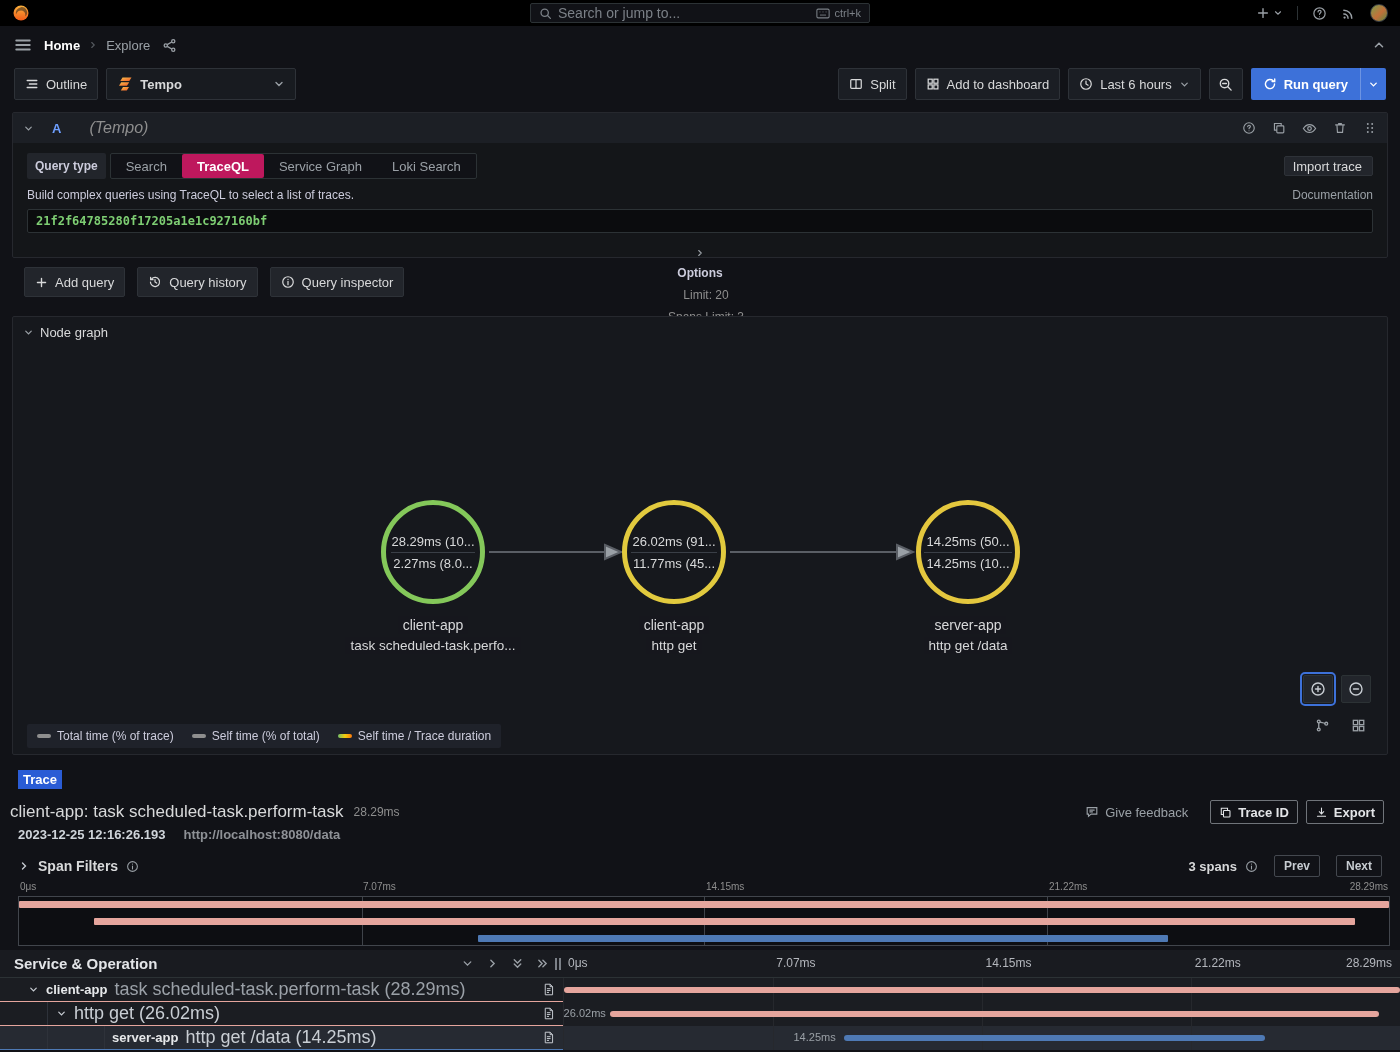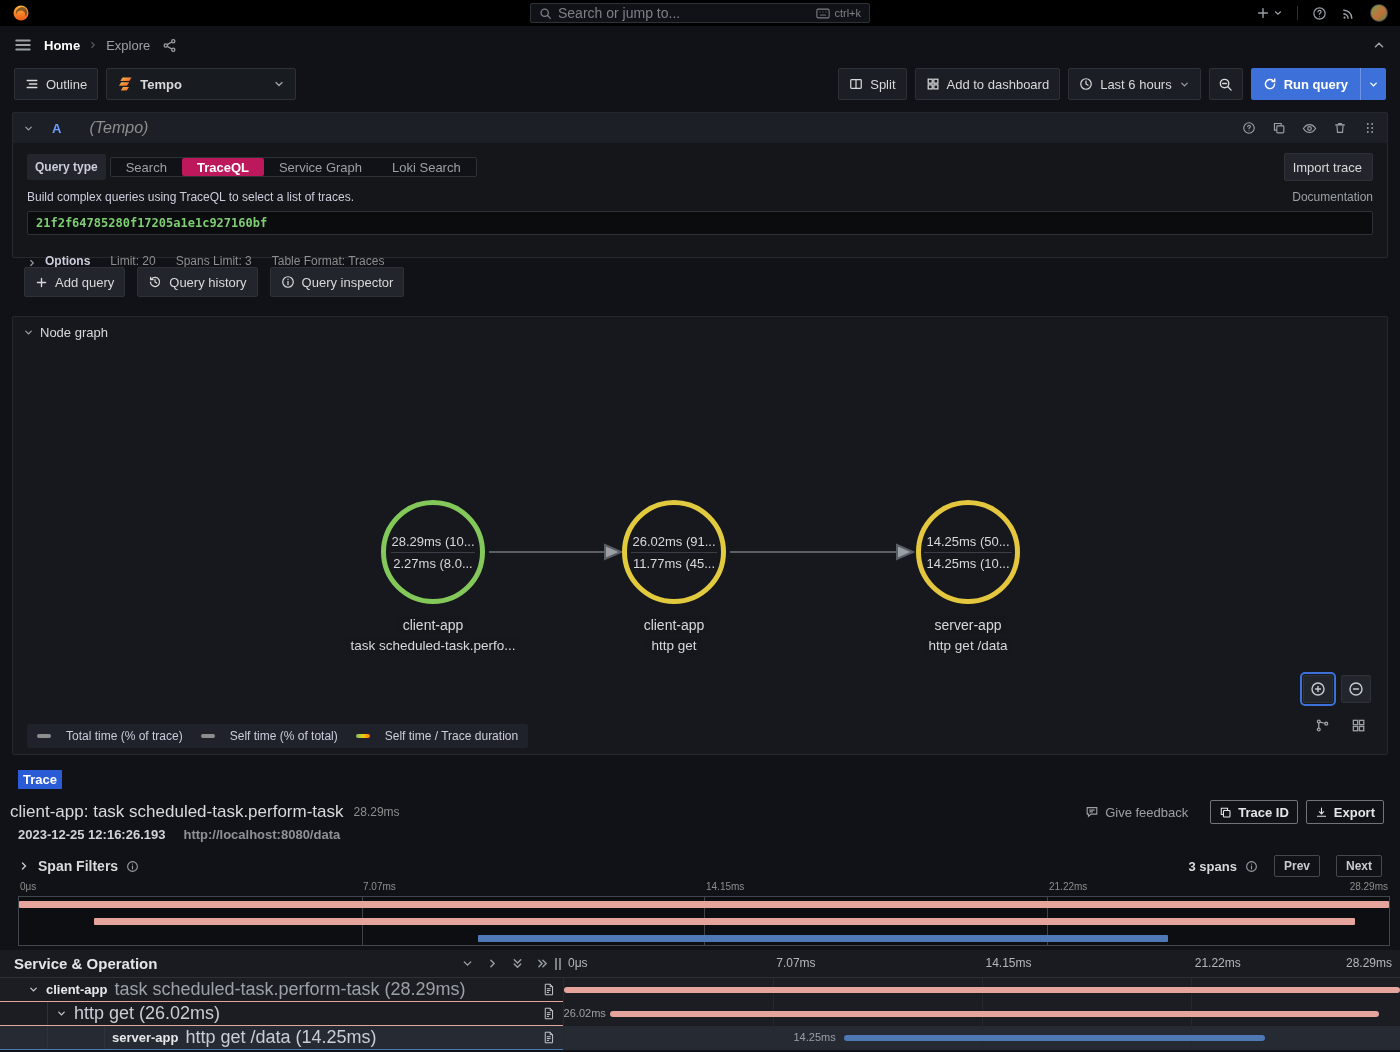--- a/index.html
+++ b/index.html
@@ -42,48 +42,48 @@
   
   .qpanel { position:absolute; left:12px; top:112px; width:1376px; height:146px; background:#141619; border:1px solid #26282e; border-radius:2px; }
   .qp-header { height:30px; background:#1c1f25; display:flex; align-items:center; gap:10px; padding:0 10px; }
   .qp-header .refid { color:#6e9fff; font-weight:700; font-size:13px; margin-left:8px; }
   .qp-header .hint { color:#8e8e8e; font-style:italic; font-size:16px; margin-left:18px; }
   .qp-header .spacer { flex:1; }
   .qp-header .iconbtn { margin-left:6px; }
   .qp-body { padding:10px 14px 0 14px; }
   .qrow { display:flex; align-items:center; }
   .field-label { background:#22252b; color:#ccccdc; font-size:12px; font-weight:600; height:26px; line-height:26px; padding:0 8px; border-radius:2px; }
-  .radiogroup { display:flex; margin-left:4px; border:1px solid #2c3235; border-radius:2px; background:#111217; height:20px; }
+  .radiogroup { display:flex; margin-left:4px; border:1px solid #2c3235; border-radius:2px; background:#111217; height:26px; }
   .radiogroup .seg { display:flex; align-items:center; padding:0 15px; font-size:13px; color:#9aa0a6; background:transparent; border:none; }
   .radiogroup .seg.active { background:#be185d; color:#fff; font-weight:600; border-radius:2px; }
-  .btn.sm { height:28px; font-size:13px;padding-left:8px; }
+  .btn.sm { height:20px; font-size:13px;padding-left:8px; }
   .desc-row { margin-top:9px; font-size:12px; color:#ccccdc; }
   .doc-link { margin-left:auto; color:#9aa0a6; font-size:12px; }
   .query-input { margin-top:7px; height:24px; background:#0b0c0e; border:1px solid #2c3235; border-radius:2px; display:flex; align-items:center; padding:0 8px; font-family:"DejaVu Sans Mono", monospace; font-size:12px; font-weight:700; }
-  .options-row { margin-top:9px; display:flex; align-items:flex-end; gap:8px; color:#9aa0a6; font-size:12px; height:24px; }
+  .options-row { margin-top:15px; display:flex; align-items:center; gap:8px; color:#9aa0a6; font-size:12px; height:24px;flex-direction:column; }
   .options-row .opt-label { color:#ccccdc; font-weight:600; }
   .options-row .opt { color:#8e8e8e; margin-left:12px; }
 
   
   .actions { position:absolute; left:24px; top:267px; display:flex; gap:12px; }
   .actions .btn { height:30px; background:#22252b; }
 
   
   .ngpanel { position:absolute; left:12px; top:316px; width:1376px; height:439px; background:#16181d; border:1px solid #26282e; border-radius:2px; }
   .ng-header { height:30px; display:flex; align-items:center; gap:6px; padding:0 10px; color:#d8d9da; font-weight:500; }
   .ng-canvas { position:absolute; left:0; top:30px; right:0; bottom:0; }
   .edges { position:absolute; left:0; top:0; }
   .node { position:absolute; width:230px; display:flex; flex-direction:column; align-items:center; }
   .node-circle { width:104px; height:104px; border-radius:50%; border:5px solid #888; display:flex; flex-direction:column; align-items:center; justify-content:center; background:transparent; }
   .node-stat { font-size:13px; color:#d8d9da; line-height:21px; padding:0 2px; }
   .node-stat.second { border-top:1px solid #3a3f47; }
   .node-service { margin-top:12px; font-size:14px; color:#d8d9da; background:rgba(22,24,29,.85); padding:1px 5px; }
   .node-op { margin-top:3px; font-size:13.5px; color:#d8d9da; background:rgba(22,24,29,.85); padding:1px 5px; }
   .ng-legend { position:absolute; left:14px; bottom:6px; display:flex; align-items:center; gap:18px; background:#1f222a; padding:5px 10px; border-radius:2px; font-size:12px; color:#ccccdc; }
-  .leg-item { display:flex; align-items:center; gap:15px; }
+  .leg-item { display:flex; align-items:center; gap:6px; }
   .leg-swatch { width:14px; height:4px; border-radius:2px; }
   .ng-zoom { position:absolute; right:16px; top:358px; display:flex; gap:8px; }
   .sqbtn { width:30px; height:28px; display:flex; align-items:center; justify-content:center; background:#22252b; border:1px solid #2c3235; border-radius:2px; color:#c7ccd2; }
   .sqbtn.focused { outline:2px solid #3d71d9; outline-offset:1px; }
   .ng-layout { position:absolute; right:16px; top:396px; display:flex; gap:10px; }
   .ng-layout .iconbtn { width:26px; height:24px; justify-content:center; }
 
   
   .trace-tab { position:absolute; left:18px; top:770px; color:#fff; font-weight:600; font-size:13px; padding:2px 5px; }
   .trace-title-row { position:absolute; left:10px; top:799px; right:16px; height:26px; display:flex; align-items:center; }

